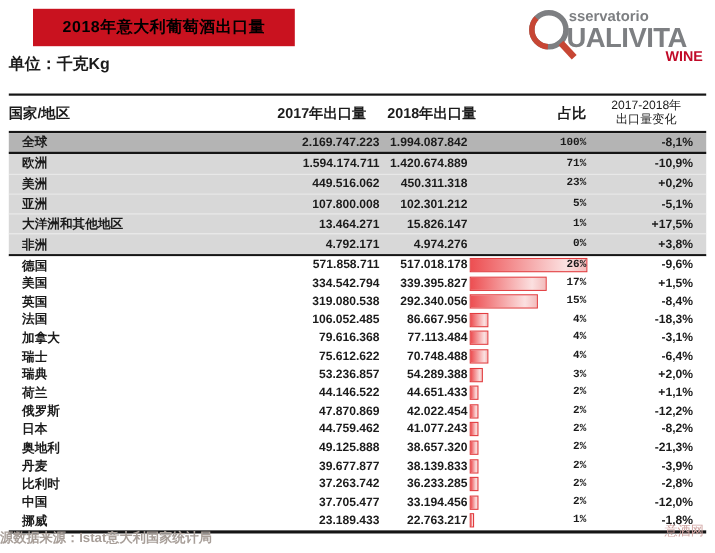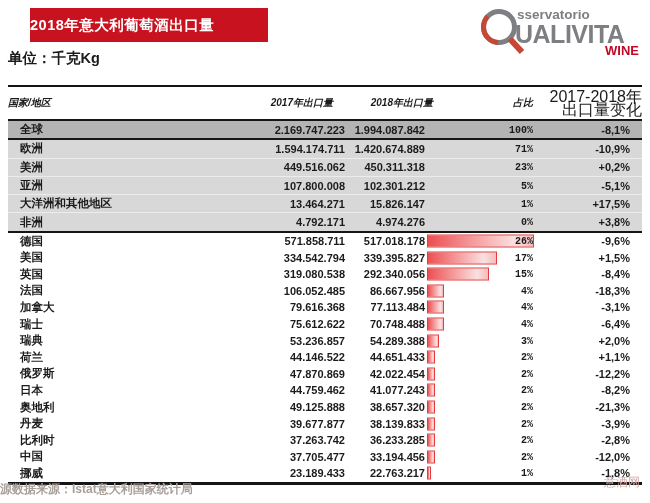--- a/index.html
+++ b/index.html
@@ -2,34 +2,34 @@
 <html style="--banner-red: #c9121f; --bar-border: #e23c3f; --bar-fill-left: #ed4f52; --bar-fill-right: #fbe0e0; --row-global-bg: #b4b4b4; --row-region-bg: #d8d8d8; --logo-gray: #7d7f82; --logo-handle-red: #c74634; --wine-red: #c10a28; --source-text: #a89f99;"><head>
 <meta charset="utf-8">
 <style>
   html,body{margin:0;padding:0;background:#ffffff;}
   body{width:650px;height:503px;position:relative;overflow:hidden;
        font-family:"Liberation Sans","DejaVu Sans",sans-serif;color:#1b1b1b;}
   .page{position:absolute;inset:0;}
 
   
   .banner{position:absolute;left:30px;top:8px;width:238px;height:34px;
-          background:var(--banner-red);color:#ffffff;font-size:14.5px;font-weight:bold;
-          line-height:34px;letter-spacing:.5px;}
+          background:var(--banner-red);color:#000000;font-size:14.5px;font-weight:bold;
+          line-height:34px;text-align:center;letter-spacing:.5px;}
   .unit{position:absolute;left:8px;top:49px;font-size:14.5px;font-weight:bold;}
 
   
   .logo{position:absolute;left:477px;top:2px;width:166px;height:56px;}
 
   
   .table{position:absolute;left:8px;top:85px;width:634px;border-top:2px solid #151515;}
   .thead{display:grid;grid-template-columns:202px 123px 100px 100px 1fr;
          align-items:center;height:32px;border-bottom:2px solid #151515;}
-  .th{font-size:10px;font-weight:bold;white-space:nowrap;font-style:italic;}
+  .th{font-size:13px;font-weight:bold;white-space:nowrap;}
   .th.r{text-align:right;}
-  .th-change{font-size:16px;line-height:13.5px;text-align:right;}
+  .th-change{font-size:11px;line-height:13.5px;text-align:center;}
 
   .trow{display:grid;grid-template-columns:202px 135px 80px 109px 1fr;align-items:center;}
   .trow.summary{height:17.3px;background:var(--row-region-bg);border-bottom:1px solid #ececec;}
   .trow.summary.global{background:var(--row-global-bg);border-bottom:2px solid #151515;}
   .trow.summary:last-child{border-bottom:2px solid #151515;}
   .trow.country{height:16.6px;background:#ffffff;}
   .countries{border-bottom:3px solid #151515;}
 
   .cell{white-space:nowrap;font-weight:bold;}
   .c-name{font-size:11.5px;padding-left:12px;}

